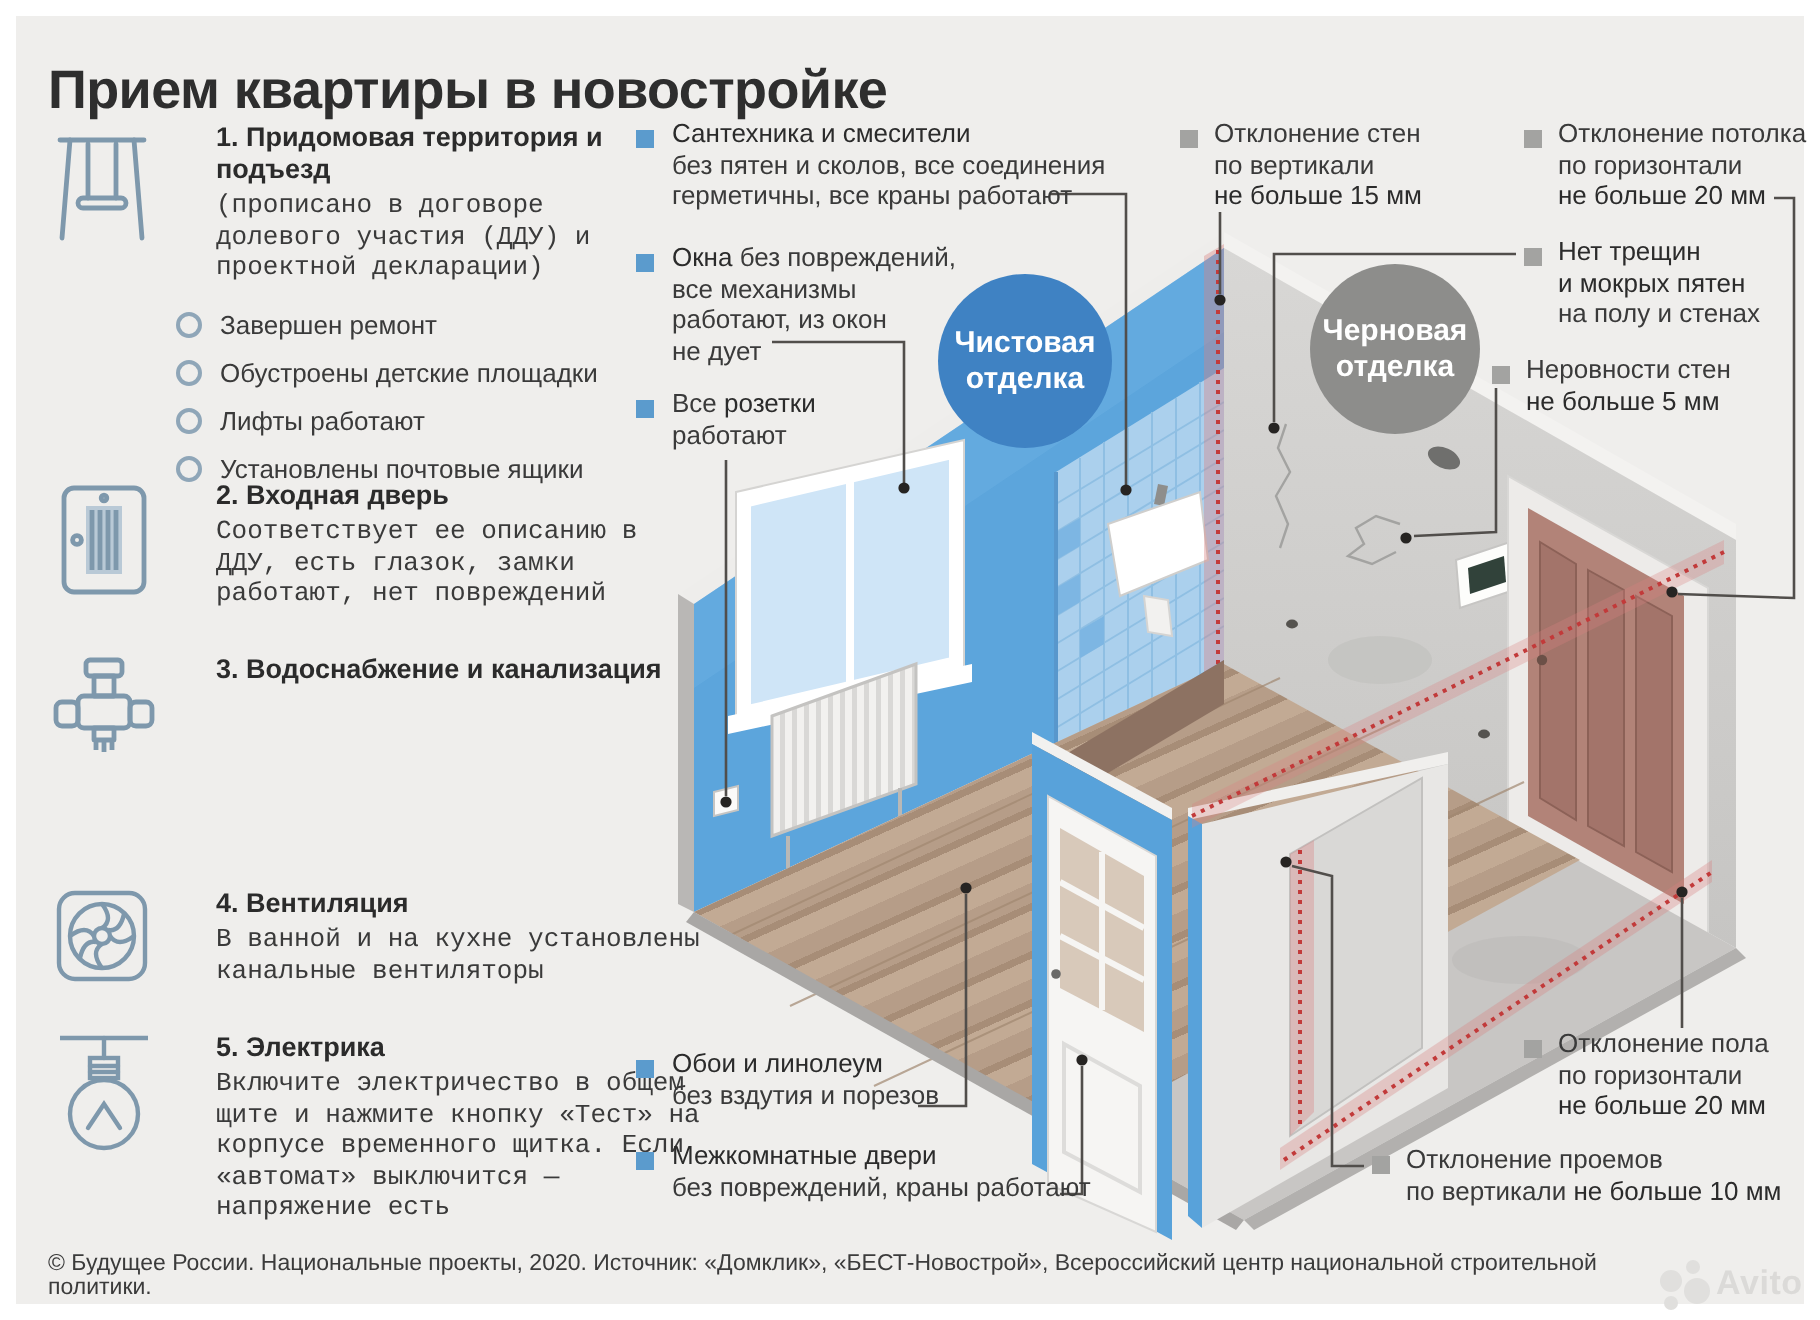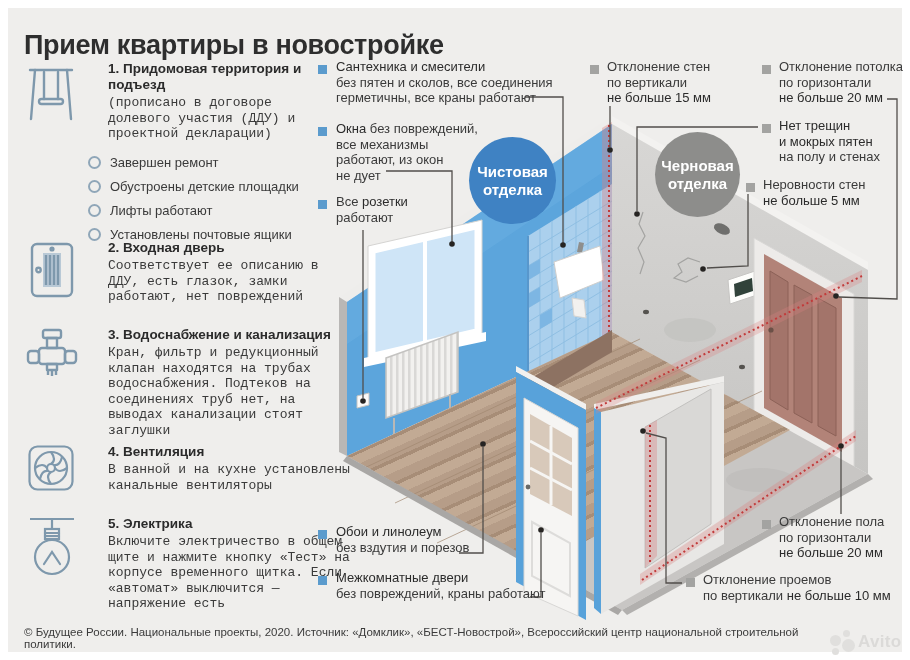--- a/index.html
+++ b/index.html
@@ -268,21 +268,20 @@
       <rect x="17" y="2" width="18" height="8" rx="2"></rect>
       <rect x="21" y="10" width="10" height="10"></rect>
       <rect x="13" y="20" width="26" height="16" rx="3"></rect>
       <rect x="2" y="23" width="11" height="12" rx="3"></rect>
       <rect x="39" y="23" width="11" height="12" rx="3"></rect>
       <path d="M21,36 h10 v6 h-10 z M22,42 v5 M26,42 v6 M30,42 v5"></path>
     </g>
   </svg>
   <div class="abs chk" style="left:88px;top:327px;width:246px">
     <div class="hd"><span>3.</span> <span>Водоснабжение и канализация</span></div>
-    <div class="bd">Кран, фильтр и редукционный клапан находятся на трубах водоснабжения. Подтеков на соединениях труб нет, на выводах канализации стоят заглушки</div>
   </div>
 
   <svg class="abs ico" style="left:28px;top:445px" width="46" height="46" viewBox="0 0 46 46">
     <g fill="none" stroke="#7e98ac" stroke-width="2.2">
       <rect x="1.5" y="1.5" width="43" height="43" rx="8"></rect>
       <circle cx="23" cy="23" r="16"></circle>
       <circle cx="23" cy="23" r="4"></circle>
       <path d="M23,7 q6,8 0,12 M39,23 q-8,6 -12,0 M23,39 q-6,-8 0,-12 M7,23 q8,-6 12,0 M34,12 q-2,9 -8,8 M12,34 q2,-9 8,-8"></path>
     </g>
   </svg>

